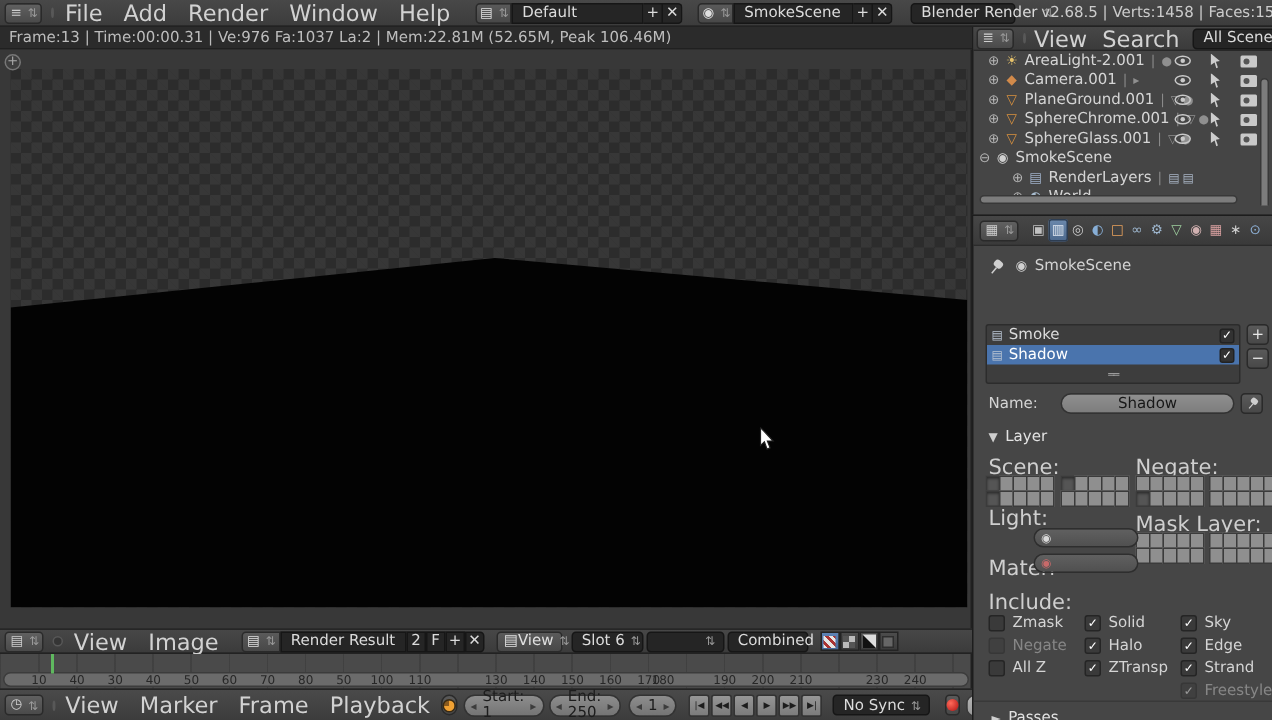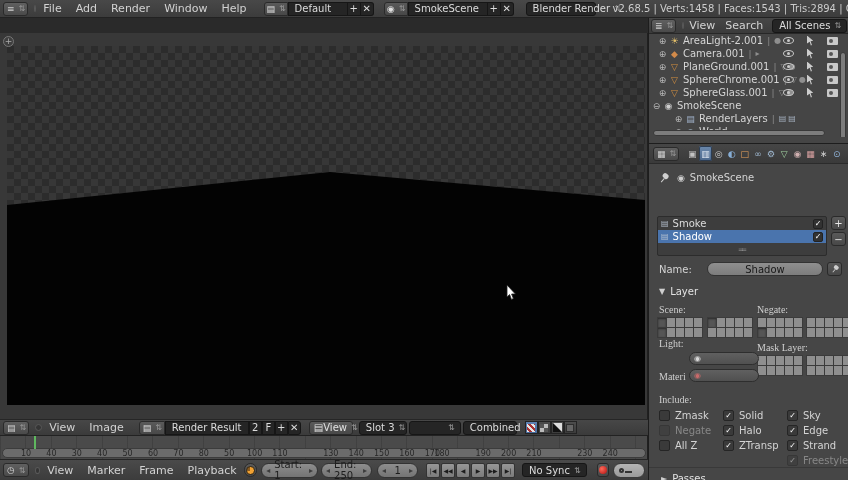--- a/index.html
+++ b/index.html
@@ -1,21 +1,21 @@
 <!DOCTYPE html>
 <html><head>
 <meta charset="utf-8">
 <style>
   * { margin:0; padding:0; box-sizing:border-box; }
   html,body { width:848px; height:480px; overflow:hidden; background:#1f1f1f; }
   body { font-family:"DejaVu Sans", sans-serif; font-size:11px; color:#d8d8d8; -webkit-font-smoothing:antialiased; }
   #app { position:relative; width:848px; height:480px; background:#2a2a2a; }
 
   
-  .hmenu { color:#d2d2d2; font-size:11px; margin:0 7px; cursor:default; white-space:nowrap; }
+  .hmenu { color:#d2d2d2; font-size:15px; margin:0 7px; cursor:default; white-space:nowrap; }
   .darkfield { background:#252525; border:1px solid #161616; border-radius:3px; color:#dcdcdc;
                display:inline-flex; align-items:center; padding:0 6px; height:14px; font-size:10px; white-space:nowrap; }
   .graybtn { background:linear-gradient(#5a5a5a,#484848); border:1px solid #2a2a2a; border-radius:3px;
              display:inline-flex; align-items:center; justify-content:center; height:14px; color:#e0e0e0; font-size:9px; }
   .updown { font-size:8px; color:#9a9a9a; margin-left:4px; letter-spacing:-1px; }
   .circle-toggle { width:7px; height:7px; border-radius:50%; background:#353535; border:1px solid #585858; display:inline-block; }
   .pill { background:linear-gradient(#8d8d8d,#747474); border:1px solid #333; border-radius:8px; height:15px;
           display:inline-flex; align-items:center; justify-content:center; color:#1d1d1d; font-size:10px; }
   .pill .arr { color:#3c3c3c; font-size:8px; padding:0 4px; }
 
@@ -116,21 +116,21 @@
   .rl-check { position:absolute; right:3px; top:1.5px; width:10px; height:10px; background:#323232; border:1px solid #222; border-radius:2px;
               display:flex; align-items:center; justify-content:center; font-size:8px; color:#fff; }
   .list-grip { position:absolute; left:50%; bottom:1px; transform:translateX(-50%); color:#9a9a9a; font-size:7px; letter-spacing:-1px; }
   .list-ops { position:absolute; left:182px; top:52px; display:flex; flex-direction:column; }
   .list-ops .graybtn { width:15px; height:14px; margin-bottom:2px; font-size:10px; color:#e8e8e8; }
   .name-row { position:absolute; left:10px; top:98px; width:186px; display:flex; align-items:center; }
   .text-field { background:linear-gradient(#8f8f8f,#7d7d7d); border:1px solid #333; border-radius:7px; height:14px; color:#171717;
                 display:inline-flex; align-items:center; justify-content:center; font-size:10px; }
   .panel-title { display:flex; align-items:center; font-size:10px; color:#e3e3e3; }
   .tri { font-size:8px; margin-right:5px; color:#cfcfcf; }
-  .grid-label { position:absolute; font-size:10px; color:#cfcfcf;font-family:Liberation Serif, serif; }
+  .grid-label { position:absolute; font-size:14px; color:#cfcfcf; }
   .layer-grid { position:absolute; display:grid; grid-template-columns:repeat(5,9px); grid-template-rows:10px 10px; }
   .layer-grid .cell { background:#8f8f8f; border:1px solid #3b3b3b; margin:-0.5px; }
   .layer-grid .cell.active { background:#555; box-shadow:inset 0 1px 2px rgba(0,0,0,.5); }
   .mini-field { position:absolute; width:70px; height:13px; background:linear-gradient(#606060,#505050); border:1px solid #2e2e2e;
                 border-radius:7px; display:flex; align-items:center; padding-left:4px; font-size:8px; }
   .cb-row { position:absolute; display:flex; align-items:center; }
   .cb { width:11px; height:11px; background:#3a3a3a; border:1px solid #252525; border-radius:2px;
         display:inline-flex; align-items:center; justify-content:center; color:#fff; font-size:8px; margin-right:5px; }
   .cb:not(.checked) i { visibility:hidden; }
   .cb i { font-style:normal; }
@@ -153,21 +153,21 @@
     <span class="hmenu">Add</span>
     <span class="hmenu">Render</span>
     <span class="hmenu">Window</span>
     <span class="hmenu">Help</span>
 
     <span class="hdr-group">
       <span class="graybtn" style="width:24px;border-radius:3px 0 0 3px">
         <span>▤</span>
         <span class="updown">⇅</span>
       </span>
-      <span class="darkfield" style="width:60px;border-radius:0">Default</span>
+      <span class="darkfield" style="width:88px;border-radius:0">Default</span>
       <span class="darkfield sq">+</span>
       <span class="darkfield sq">✕</span>
     </span>
 
     <span class="hdr-group">
       <span class="graybtn" style="width:24px;border-radius:3px 0 0 3px">
         <span>◉</span>
         <span class="updown">⇅</span>
       </span>
       <span class="darkfield" style="width:80px;border-radius:0">SmokeScene</span>
@@ -177,20 +177,23 @@
 
     <span class="darkfield" style="width:70px;margin-left:12px;justify-content:space-between">
       <span>Blender Render</span>
       <span class="updown">⇅</span>
     </span>
 
     <span class="blender-logo"></span>
     <span class="top-stats">v2.68.5 | Verts:1458 | Faces:1543 | Tris:2894 | Objects:1/8 | Lamps:0/2 | Mem:22.83M</span>
   </div>
 
+  <div class="render-stats-bar">
+    <span>Frame:13 | Time:00:00.31 | Ve:976 Fa:1037 La:2 | Mem:22.81M (52.65M, Peak 106.46M)</span>
+  </div>
 
   <div class="ie-canvas">
     <div class="render-image">
       <div class="black-shape"></div>
     </div>
     <div class="region-plus">+</div>
     <svg class="mouse-cursor" width="12" height="16" viewBox="0 0 12 16">
       <polygon points="1,0 1,12 3.6,9.6 5.4,14.4 7.4,13.6 5.6,9 9.4,9" fill="#ffffff" stroke="#222" stroke-width="0.8"></polygon>
     </svg>
   </div>
@@ -213,21 +216,21 @@
     <span class="darkfield" style="width:13px;justify-content:center;border-radius:0;padding:0">F</span>
     <span class="darkfield" style="width:13px;justify-content:center;border-radius:0;padding:0">+</span>
     <span class="darkfield" style="width:13px;justify-content:center;border-radius:0 3px 3px 0;padding:0">✕</span>
 
     <span class="graybtn" style="width:44px;margin-left:8px;justify-content:space-between;padding:0 4px;font-size:10px">
       <span>▤</span>
       <span>View</span>
       <span class="updown">⇅</span>
     </span>
     <span class="darkfield" style="width:48px;margin-left:6px;justify-content:space-between">
-      <span>Slot 3</span>
+      <span>Slot 6</span>
       <span class="updown">⇅</span>
     </span>
     <span class="darkfield" style="width:52px;margin-left:2px;justify-content:flex-end">
       <span></span>
       <span class="updown">⇅</span>
     </span>
     <span class="darkfield" style="width:54px;margin-left:2px;justify-content:space-between">
       <span>Combined</span>
       <span class="updown">⇅</span>
     </span>

